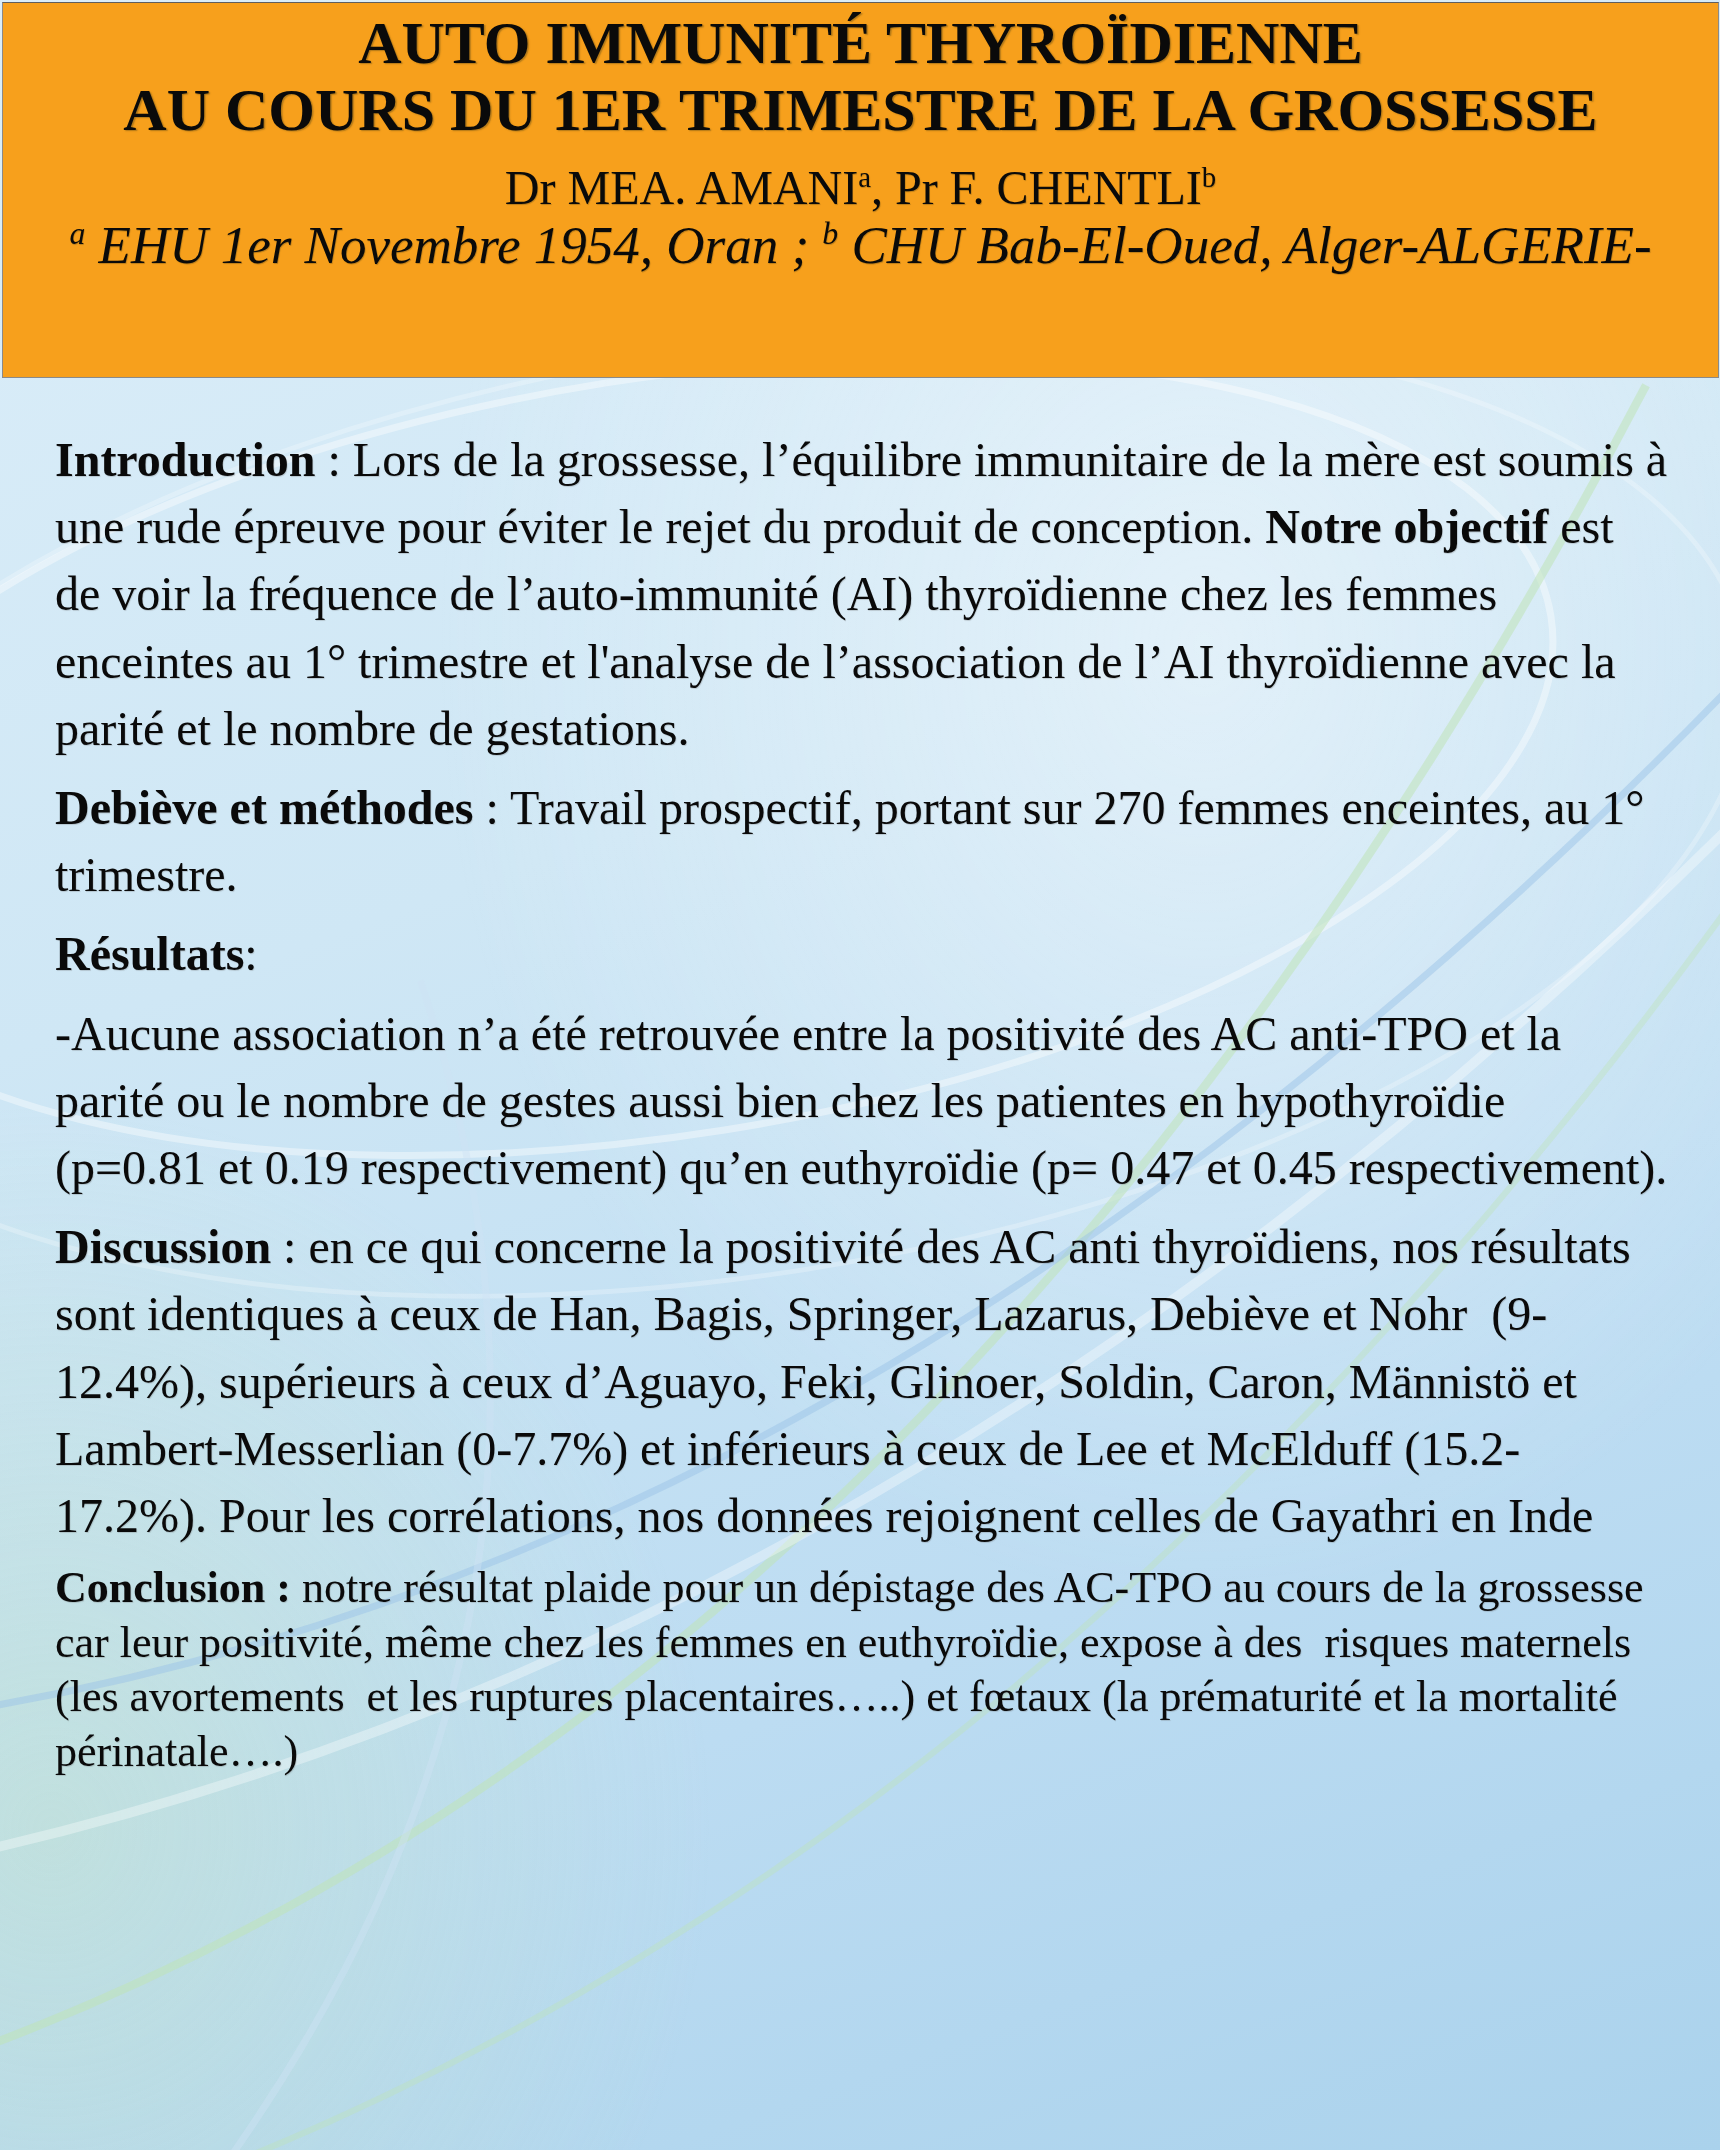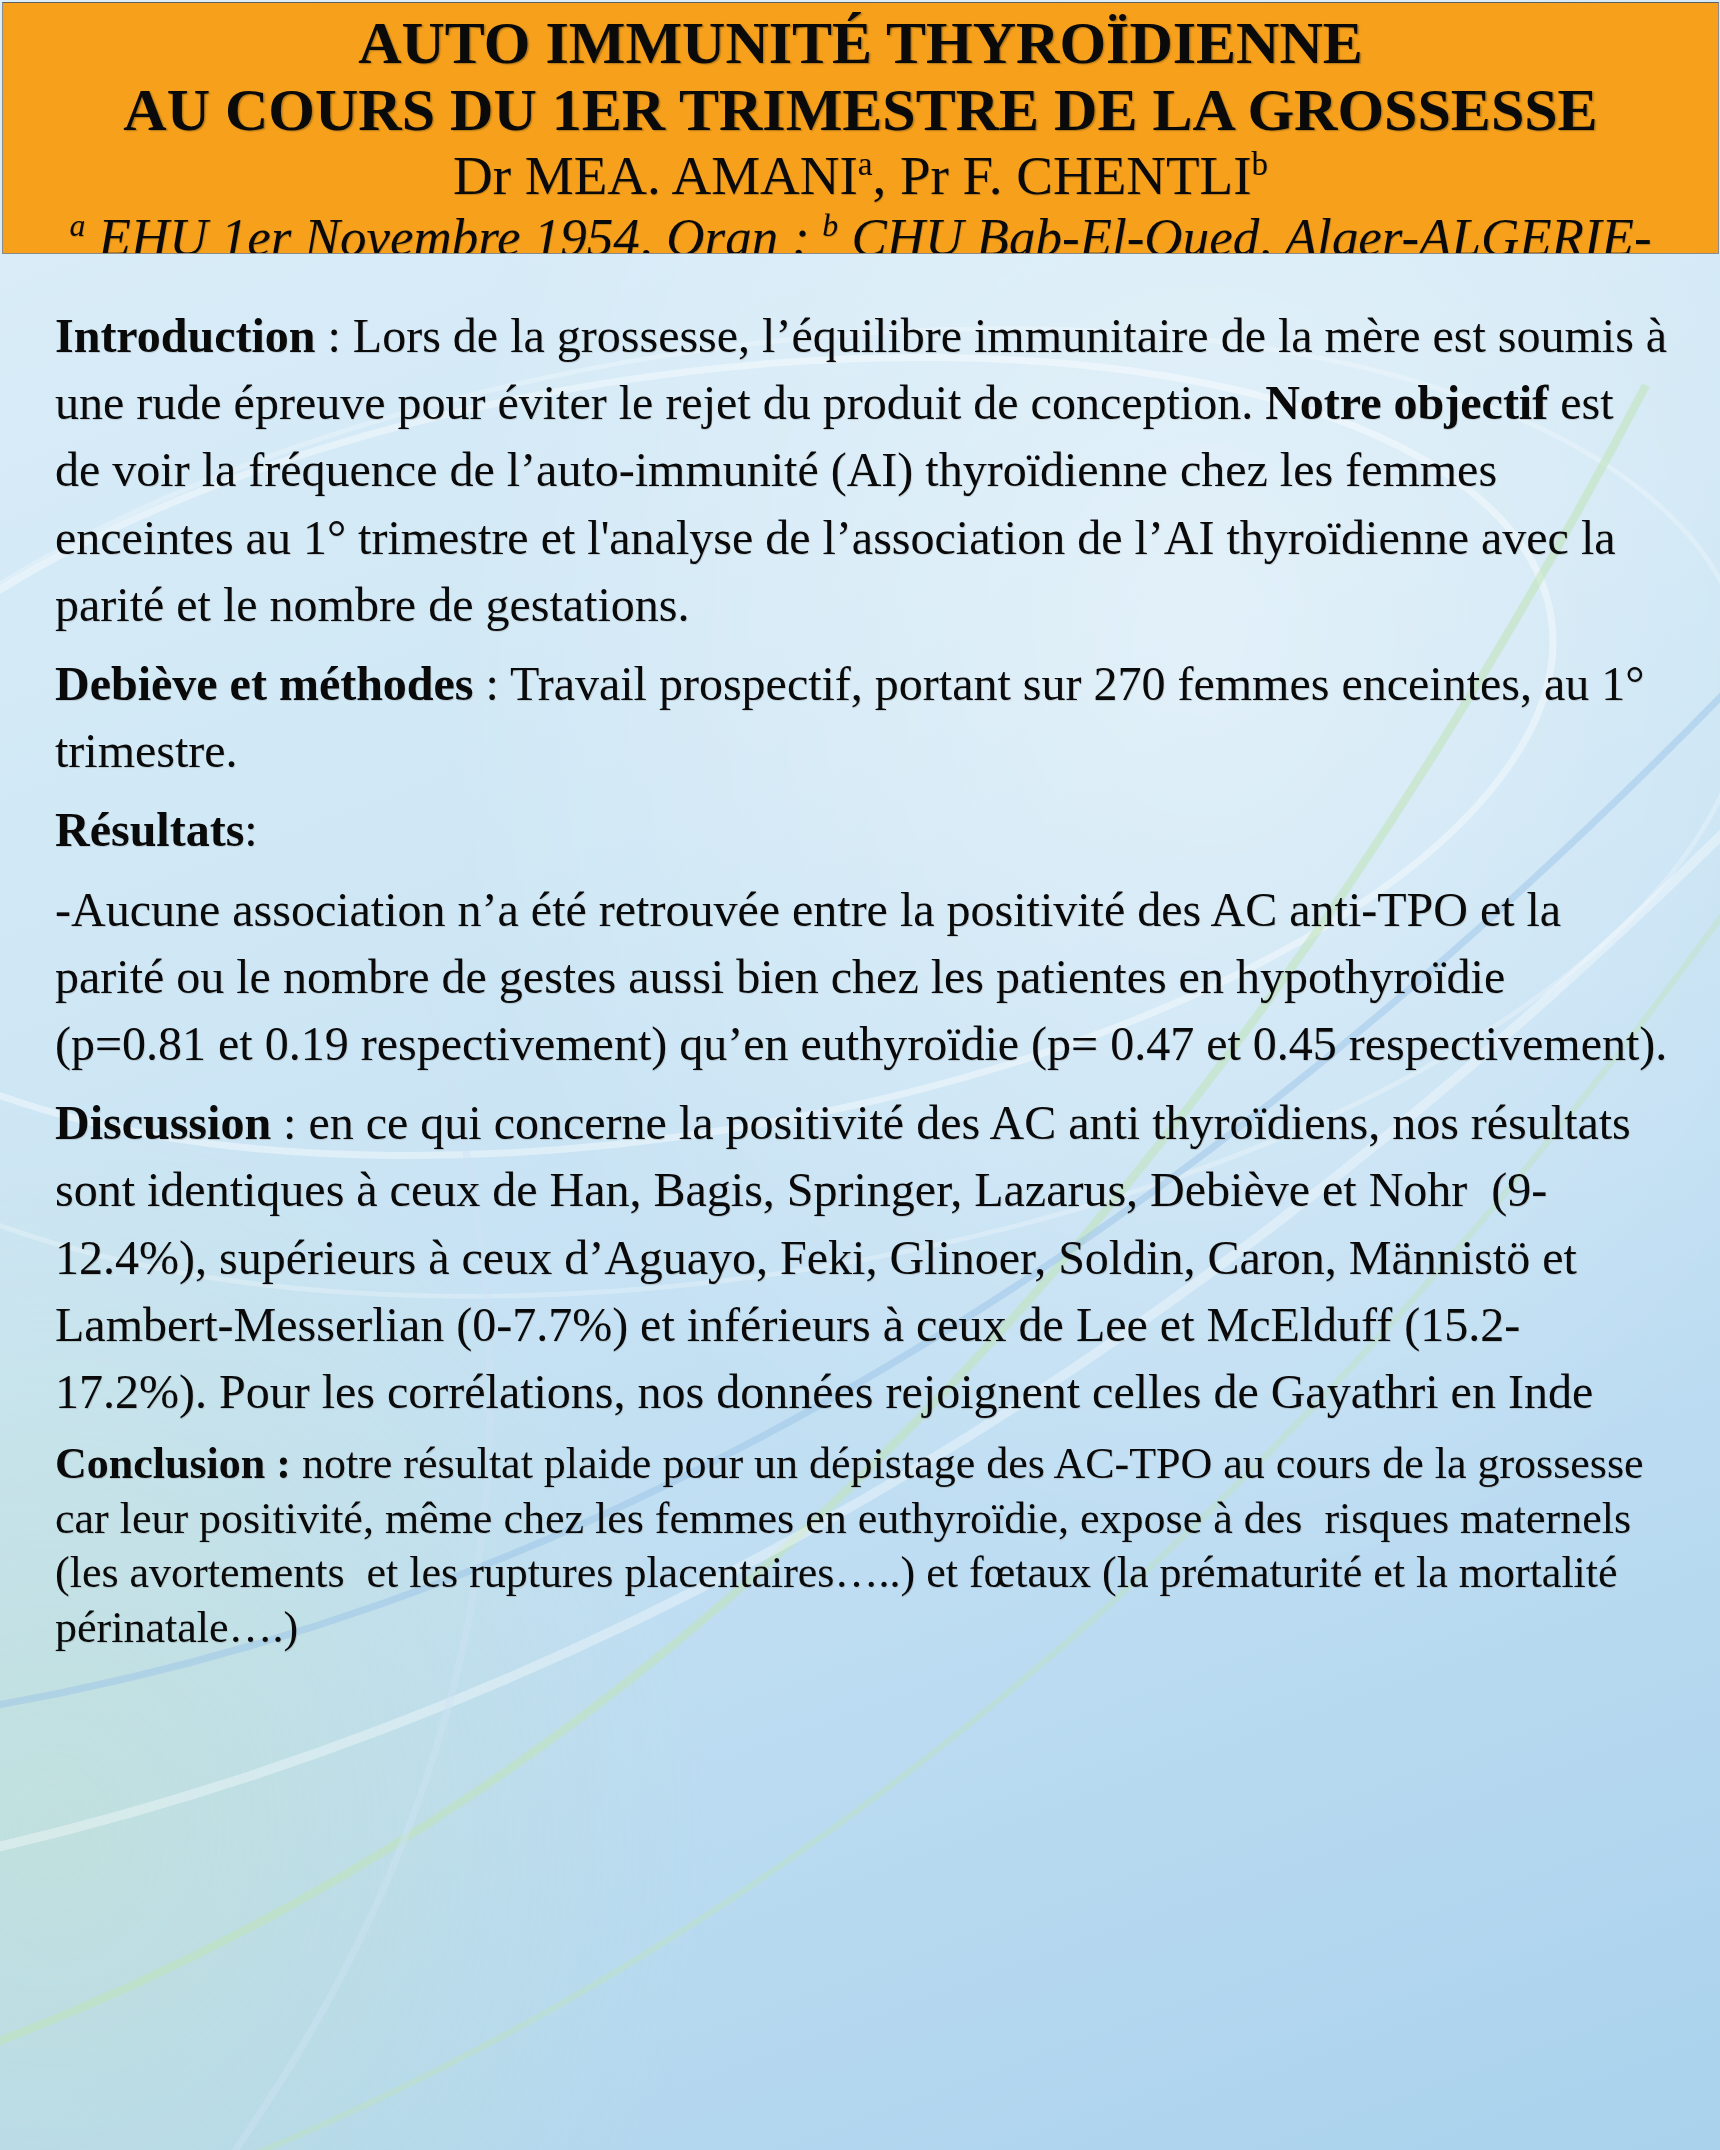--- a/index.html
+++ b/index.html
@@ -13,40 +13,40 @@
       radial-gradient(ellipse at 3% 85%, rgba(195,228,185,0.35) 0%, rgba(195,228,185,0) 28%),
       radial-gradient(ellipse at 70% 30%, rgba(255,255,255,0.40) 0%, rgba(255,255,255,0) 45%),
       linear-gradient(160deg,#dceef9 0%, #cfe7f5 38%, #bcdcf2 72%, #aad2ec 100%);
   }
   .swirls { position:absolute; left:0; top:0; width:1721px; height:2151px; z-index:0; pointer-events:none; }
   .content { position:relative; z-index:1; }
 
   .header {
     box-sizing:border-box;
     margin:2.1px 2.1px 0 2.1px;
-    height:252px;
+    height:376px;
     background:#F7A01C;
     border:1.4px solid #8a8a8a;
     border-top-color:#5f5f5f;
     text-align:center;
     padding-top:7px;
     overflow:hidden;
   }
   .title-line {
     font-weight:bold;
     font-size:60px;
     line-height:1.12;
     letter-spacing:0px;
     text-shadow:1.4px 1.4px 1.4px rgba(90,70,20,0.45);
     white-space:nowrap;
   }
   .authors-line {
-    font-size:55px;
+    font-size:48px;
     line-height:1.08;
-    margin-top:2px;
+    margin-top:18px;
     text-shadow:0.7px 0.7px 0.7px rgba(90,70,20,0.35);
     white-space:nowrap;
   }
   .affiliations-line {
     font-size:53px;
     line-height:1.08;
     font-style:italic;
     margin-top:2.8px;
     text-shadow:0.7px 0.7px 0.7px rgba(90,70,20,0.35);
     white-space:nowrap;

